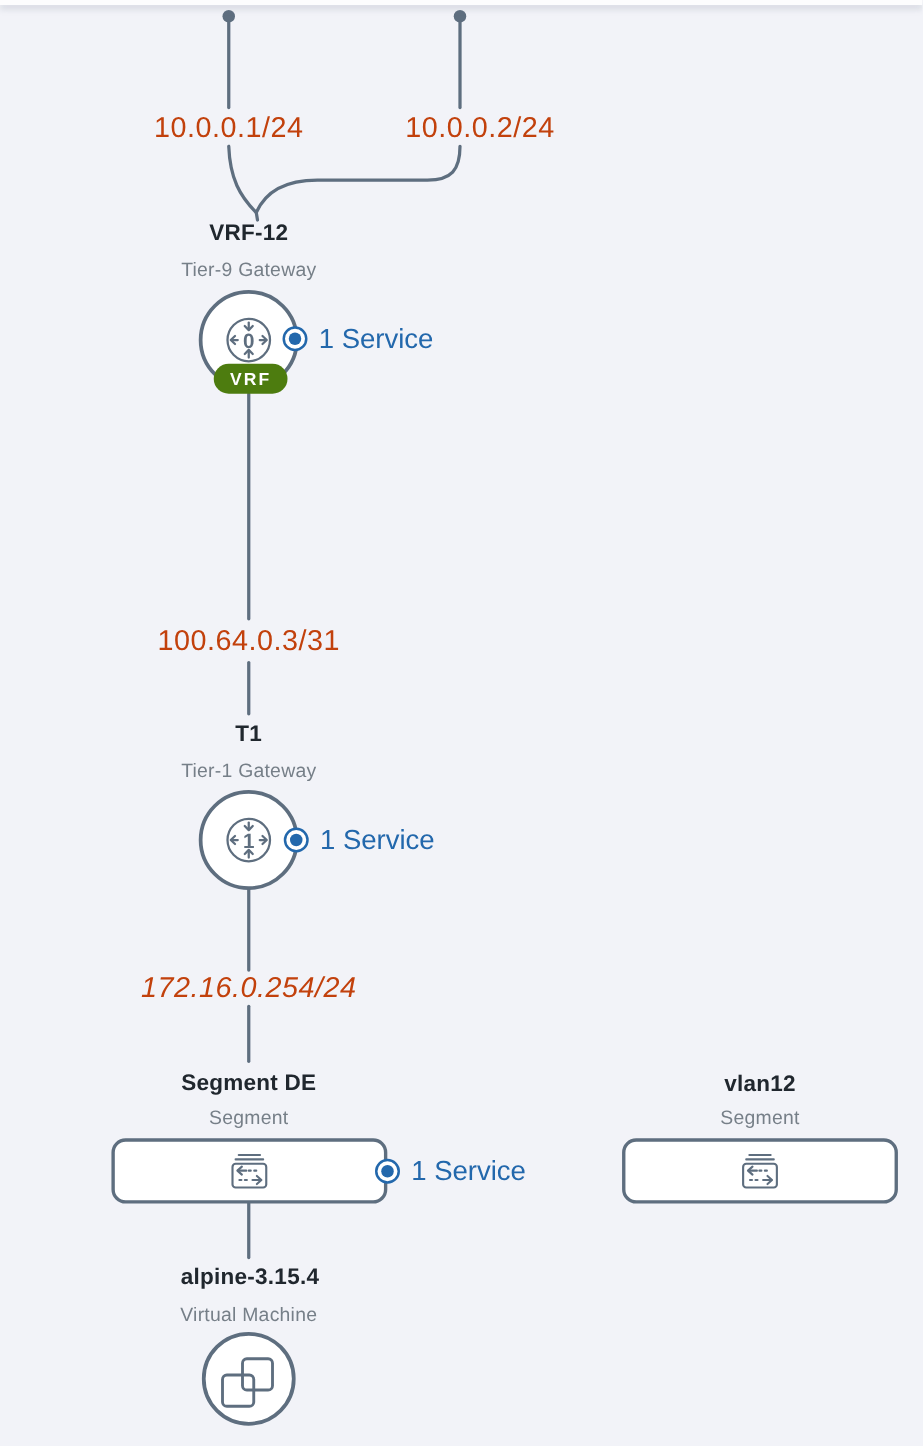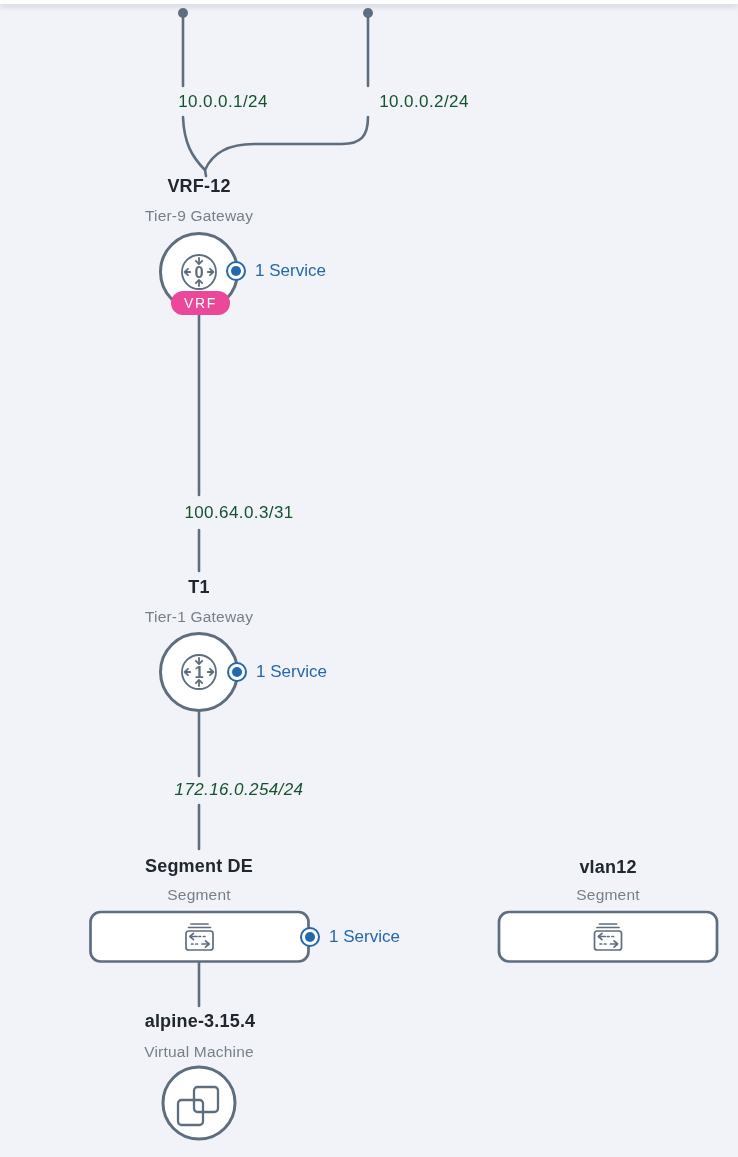--- a/index.html
+++ b/index.html
@@ -27,48 +27,47 @@
   }
   svg text{ font-family:"Liberation Sans", sans-serif; }
 
   .lbl{
     position:absolute;
     transform:translate(-50%,-50%);
     white-space:nowrap;
     line-height:1.1;
   }
   .ip{
-    font-size:17px;
-    color:#14532d;
+    font-size:23px;
+    color:#c2410c;
     letter-spacing:0.4px;
-    margin-left:40px;
   }
   .node-title{
     font-size:18px;
     font-weight:700;
     color:#20272e;
     letter-spacing:0.2px;
   }
   .node-subtitle{
     font-size:15.5px;
     color:#767f88;
     letter-spacing:0.2px;
   }
   .vrf-pill{
     position:absolute;
     left:171px; top:291px;
     width:59px; height:24px;
-    background:#ec4899;
+    background:#4d7c0f;
     border-radius:12px;
     display:flex;
     align-items:center;
     justify-content:center;
     color:#ffffff;
     font-size:14px;
-    font-weight:400;
+    font-weight:700;
     letter-spacing:1.6px;
   }
   .svc{
     position:absolute;
     display:flex;
     align-items:center;
     transform:translateY(-50%);
     cursor:pointer;
   }
   .svc-dot{
@@ -82,21 +81,21 @@
     justify-content:center;
     flex:none;
   }
   .svc-core{
     width:10px; height:10px;
     border-radius:50%;
     background:#2368ac;
   }
   .svc-label{
     margin-left:9px;
-    font-size:17px;
+    font-size:22px;
     color:#2368ac;
     white-space:nowrap;
   }
 </style>
 </head>
 <body>
 
 <div class="canvas">
 
   <svg class="layer" width="738" height="1157" viewBox="0 0 738 1157">

